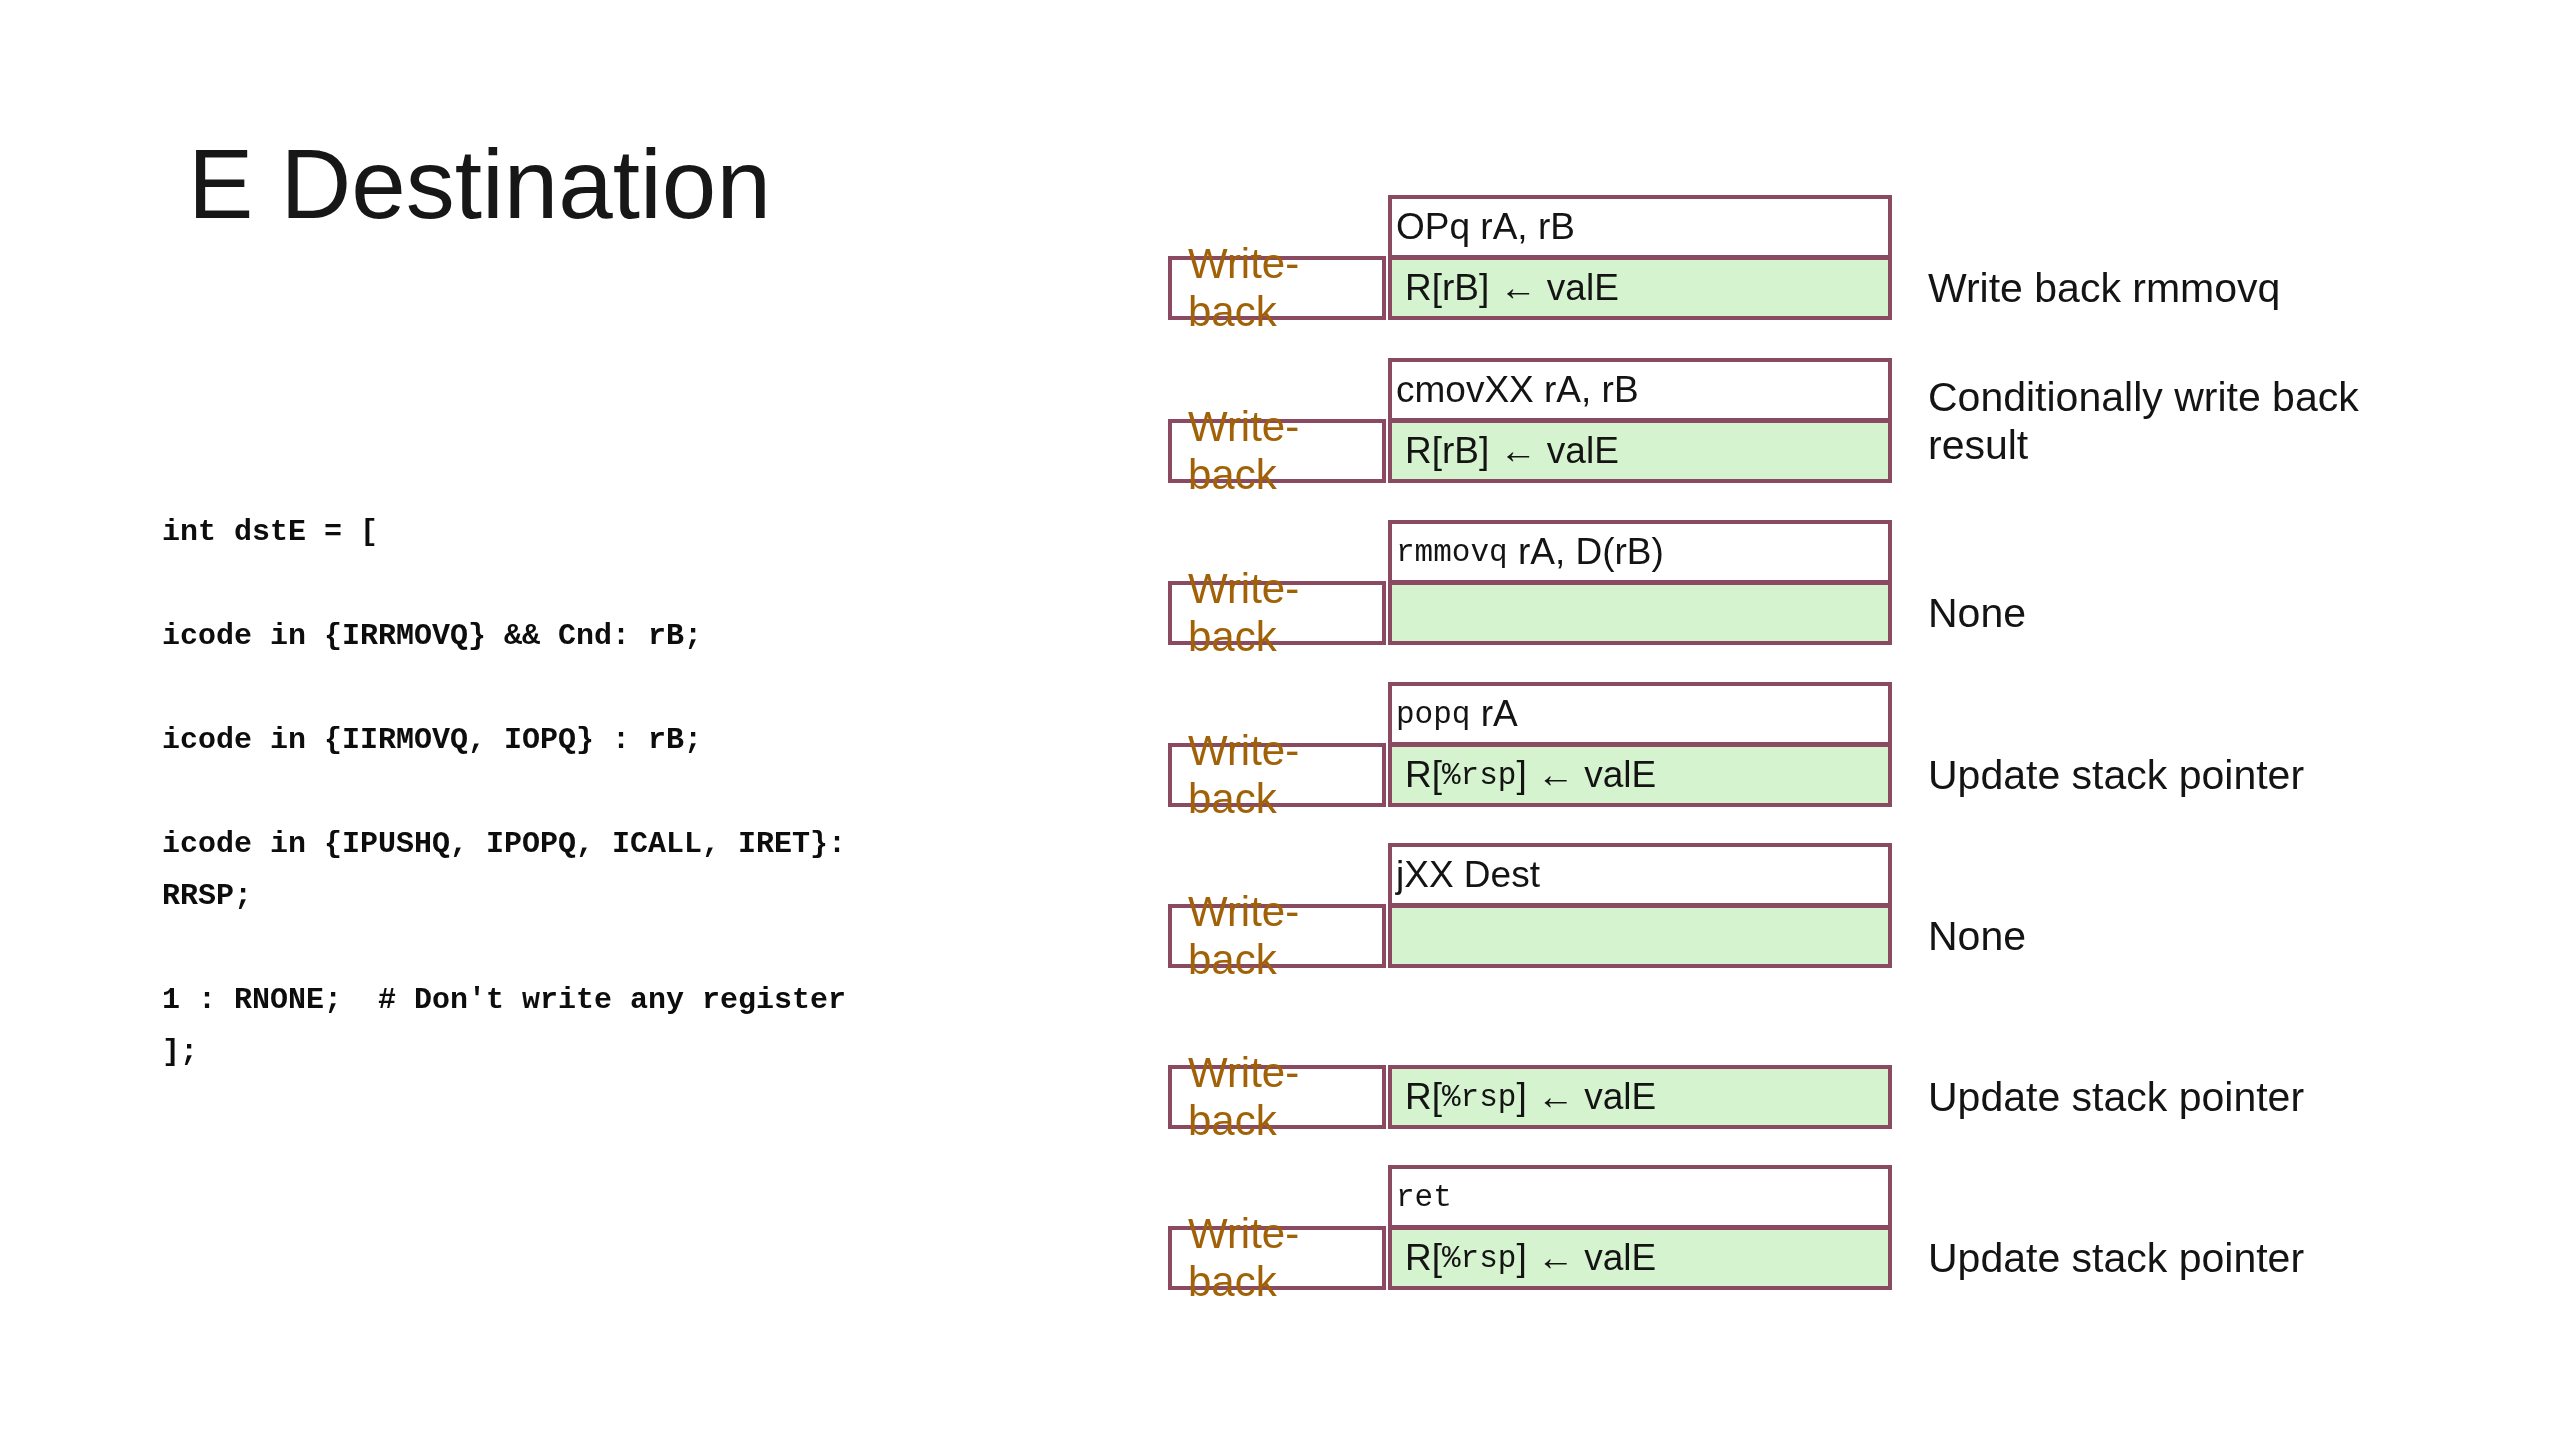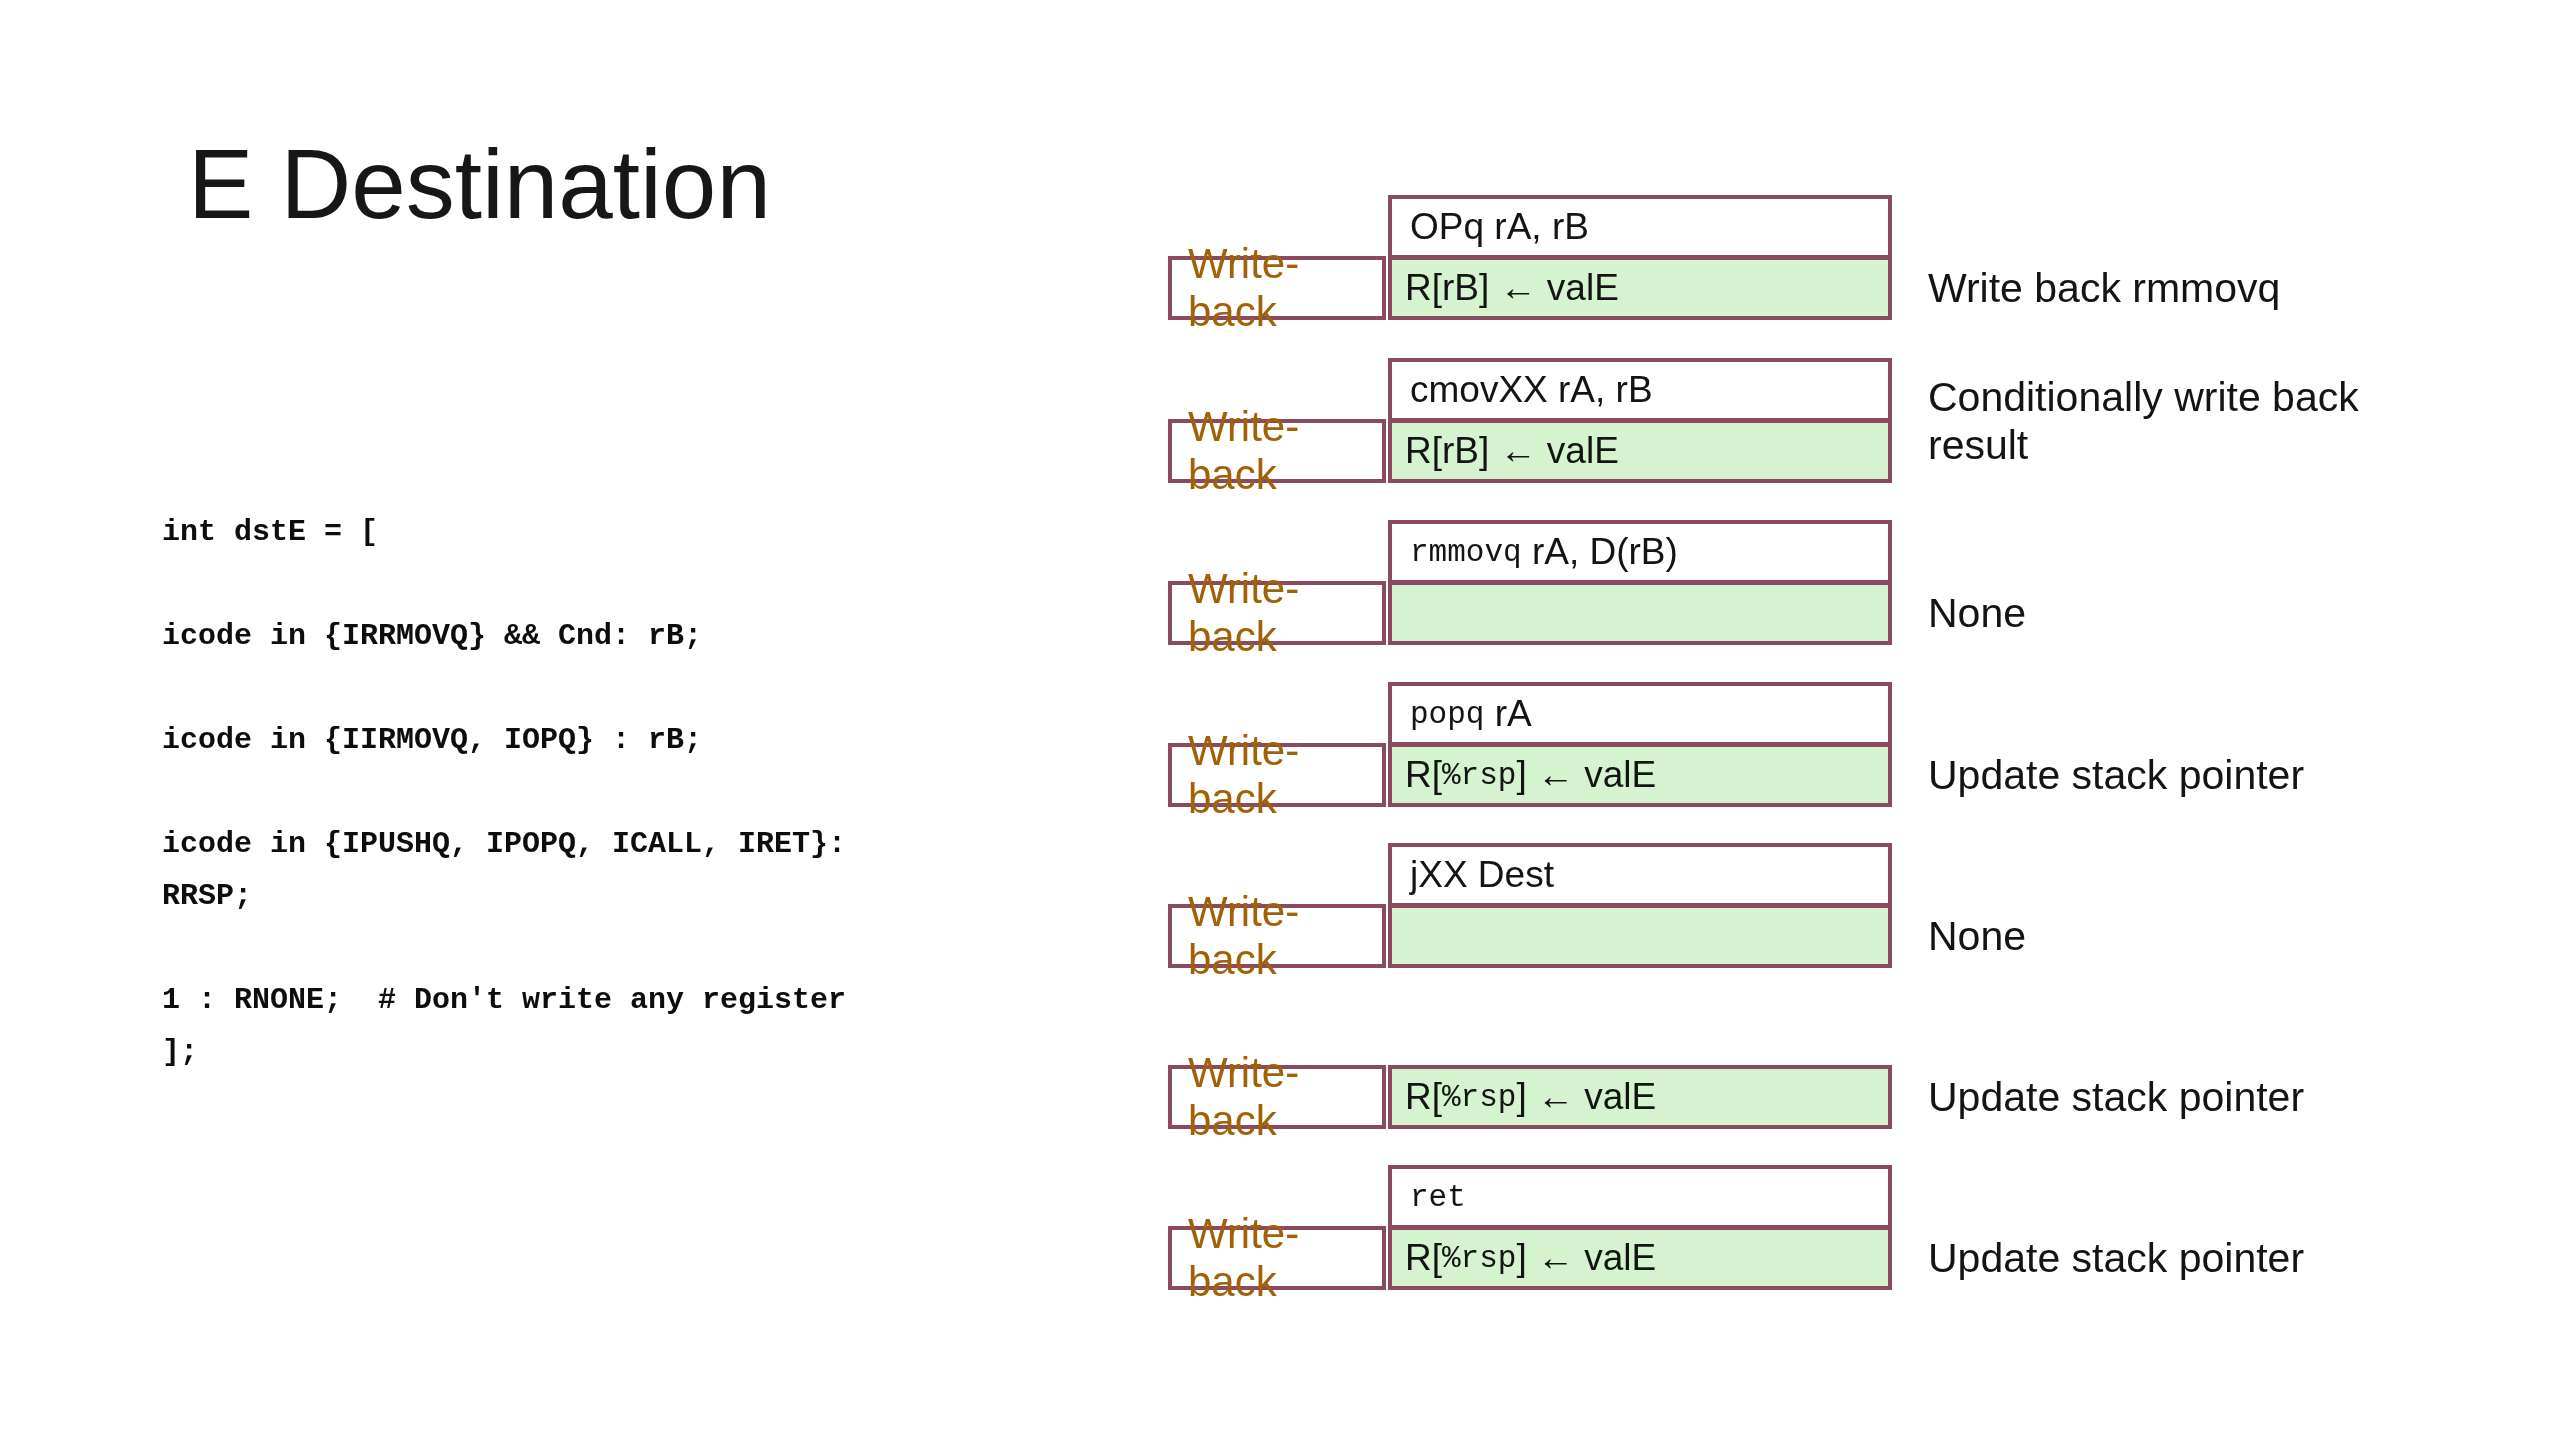--- a/index.html
+++ b/index.html
@@ -31,21 +31,21 @@
     display: flex; align-items: center;
     position: absolute;
   }
   .wb-box {
     left: 1168px; top: 61px; width: 218px; height: 64px;
     background: #ffffff; padding-left: 16px;
     font-size: 42px; color: #a16207;
   }
   .instr-box {
     left: 1388px; top: 0; width: 504px; height: 64px;
-    background: #ffffff; padding-left: 18px;
+    background: #ffffff; padding-left: 4px;
     font-size: 37px; color: #141414;
   }
   .action-box {
     left: 1388px; top: 61px; width: 504px; height: 64px;
     background: var(--action-fill, #d6f3cf); padding-left: 13px;
     font-size: 37px; color: #141414;
   }
   .mono { font-family: "Liberation Mono", monospace; font-size: 31px; }
   .note {
     position: absolute; left: 1928px; top: 61px; width: 450px; height: 64px;

